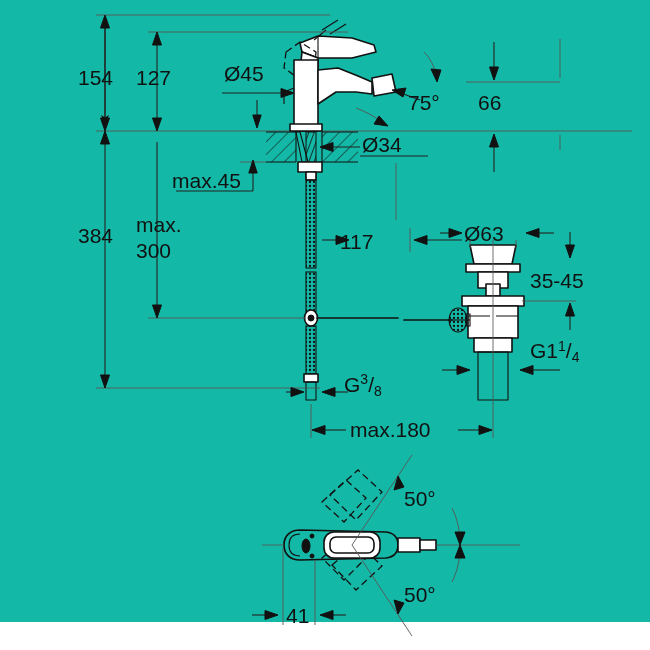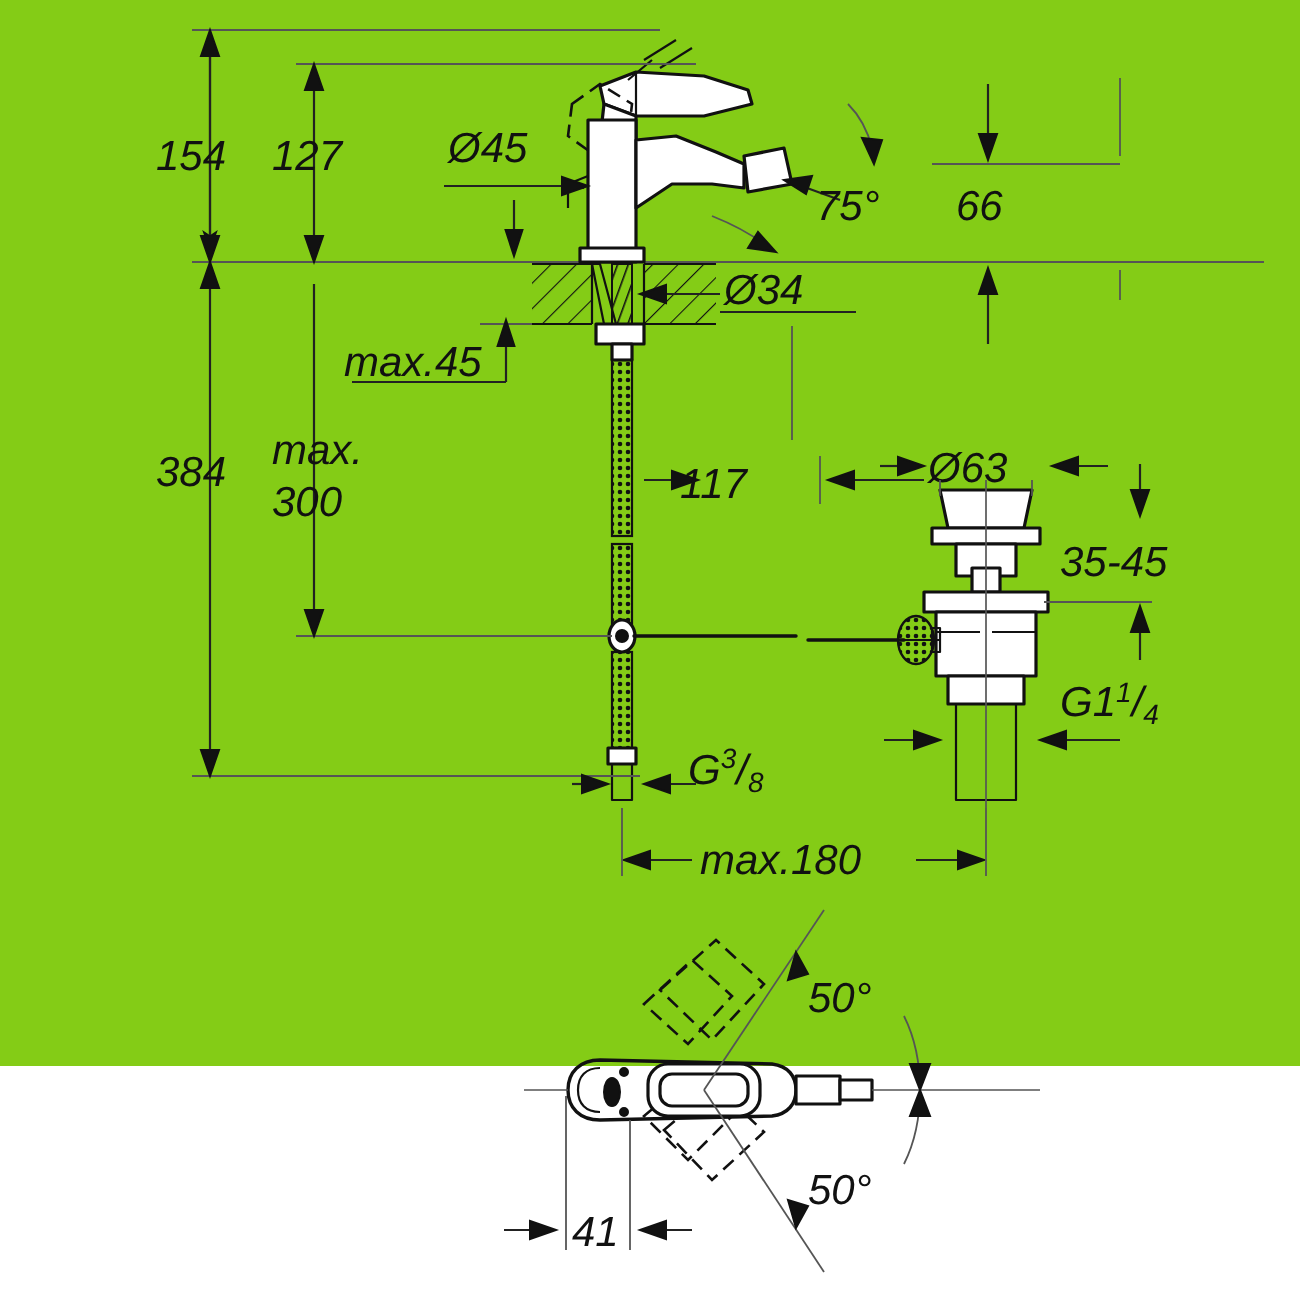--- a/index.html
+++ b/index.html
@@ -2,21 +2,21 @@
 <html><head>
 <meta charset="utf-8">
 <title>Bidet Mixer Technical Drawing</title>
 <style>
   html,body{margin:0;padding:0;background:#ffffff;}
   body{
     width:650px;height:650px;overflow:hidden;
     font-family:"Liberation Sans","DejaVu Sans",sans-serif;
     color:#1a1a1a;
   }
-  #sheet{position:relative;width:650px;height:533px;background:#84cc16;font-style:italic;}
+  #sheet{position:relative;width:650px;height:622px;background:#14b8a6;}
   #sheet svg{display:block;width:650px;height:650px;}
   .dimtext{
     font-family:"Liberation Sans","DejaVu Sans",sans-serif;
     font-size:21px;fill:#111;
   }
   .dimtext.frac{font-size:14px;}
   .thin{stroke:#555;stroke-width:0.9;fill:none;}
   .dimline{stroke:#222;stroke-width:1.1;fill:none;}
   .obj{stroke:#111;stroke-width:1.7;fill:none;stroke-linejoin:round;stroke-linecap:round;}
   .objthin{stroke:#111;stroke-width:1.1;fill:none;stroke-linejoin:round;}

